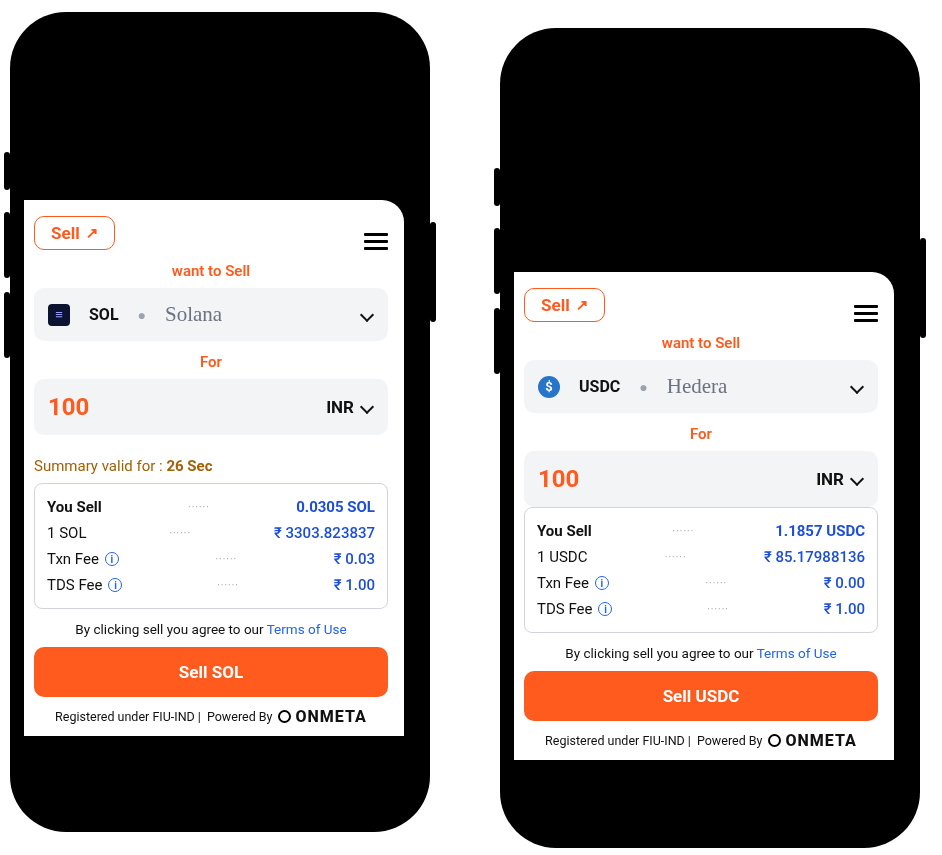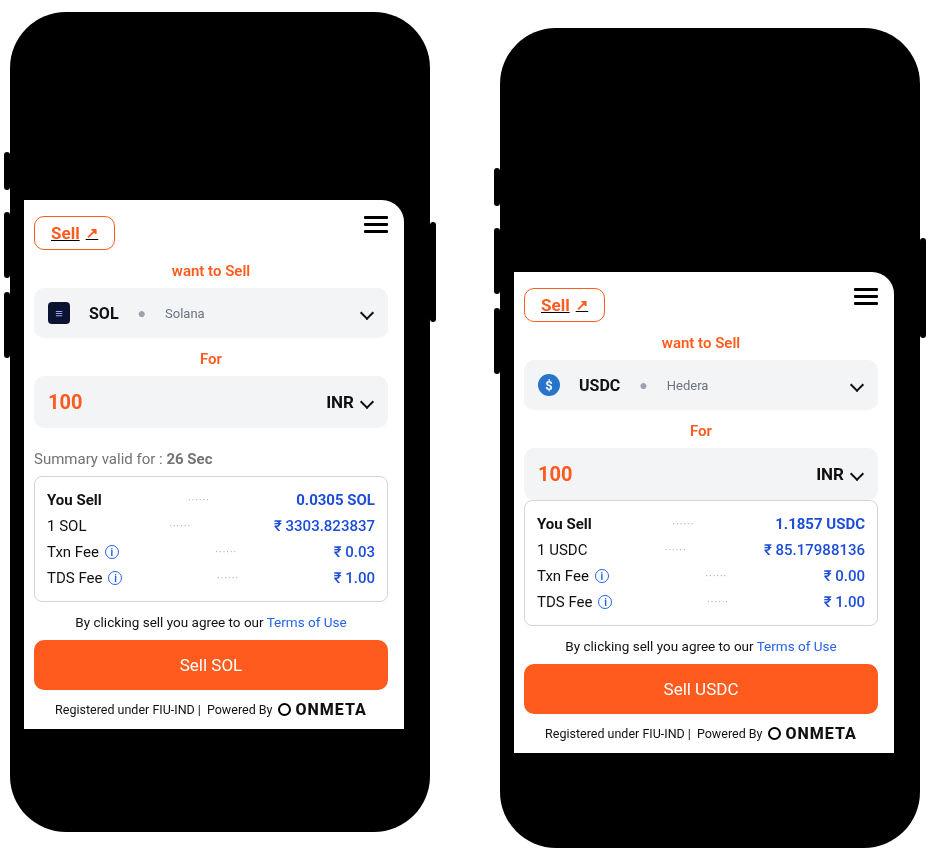--- a/index.html
+++ b/index.html
@@ -43,23 +43,22 @@
     background: #fff;
     border-radius: 0 22px 0 0;
     padding: 16px 16px 10px 10px;
   }
   .phone.p1 .screen-card { top: 174px; }
   .phone.p2 .screen-card { top: 230px; }
 
   .top-row {
     display: flex;
     justify-content: space-between;
-    align-items: flex-start;
+    align-items: flex-end;
     margin-bottom: 10px;
-    text-decoration: underline;
   }
   .sell-pill {
     border: 1.5px solid #ff5b1e;
     color: #ff5b1e;
     font-weight: 700;
     font-size: 17px;
     padding: 6px 16px;
     border-radius: 10px;
     display: inline-flex;
     align-items: center;
@@ -108,54 +107,54 @@
     font-size: 11px;
     font-weight: 700;
     color: #fff;
   }
   .coin-sol { background: #0b1331; border-radius: 4px; }
   .coin-sol::before { content: "≡"; color:#9aa0ff; font-size:13px;}
   .coin-usdc { background: #2775ca; }
   .coin-usdc::before { content:"$"; font-size:13px; }
   .sym { font-weight: 700; font-size: 16px; color: #111; }
   .dot-sep { color: #9ca3af; font-size: 14px; }
-  .chain { color: #6b7280; font-size: 13px; }
+  .chain { color: #6b7280; font-size: 21px; font-family: Liberation Serif, serif; }
   .chev-down {
     width: 14px; height: 14px;
     display: inline-block;
     position: relative;
   }
   .chev-down::before {
     content:"";
     position:absolute;
     left:2px; top:2px;
     width:8px; height:8px;
     border-right:2px solid #111;
     border-bottom:2px solid #111;
     transform: rotate(45deg);
   }
 
   .amount-val {
     color: #ff5b1e;
     font-weight: 700;
-    font-size: 20px;
+    font-size: 24px;
   }
   .curr-wrap {
     display: flex;
     align-items: center;
     gap: 6px;
     font-weight: 700;
     font-size: 17px;
     color: #111;
   }
 
   .summary-valid {
     font-size: 15px;
     margin: 22px 0 8px 0;
-    color: #737373;
+    color: #a16207;
   }
   .summary-valid b { font-weight: 700; }
 
   .summary-box {
     border: 1px solid #d1d5db;
     border-radius: 8px;
     padding: 10px 12px;
     text-align: center;
   }
   .summary-row {
@@ -180,21 +179,21 @@
     text-align: center;
     font-size: 13.5px;
     color: #111;
     margin: 12px 0 10px 0;
   }
   .terms a { color: #2563eb; text-decoration: none; }
 
   .big-sell-btn {
     background: #ff5b1e;
     color: #fff;
-    font-weight: 400;
+    font-weight: 700;
     font-size: 17px;
     text-align: center;
     padding: 15px 0;
     border-radius: 10px;
     cursor: pointer;
   }
 
   .footer-row {
     display:flex;
     align-items:center;

